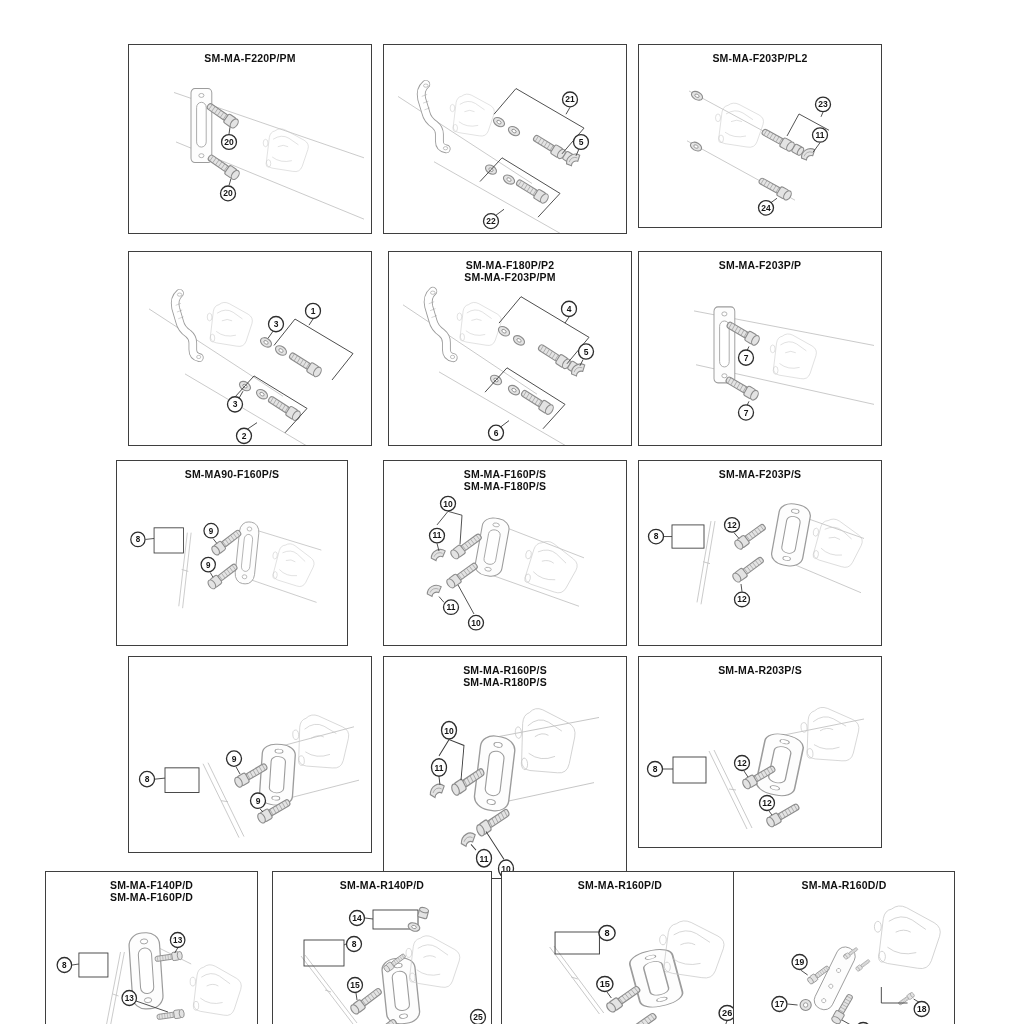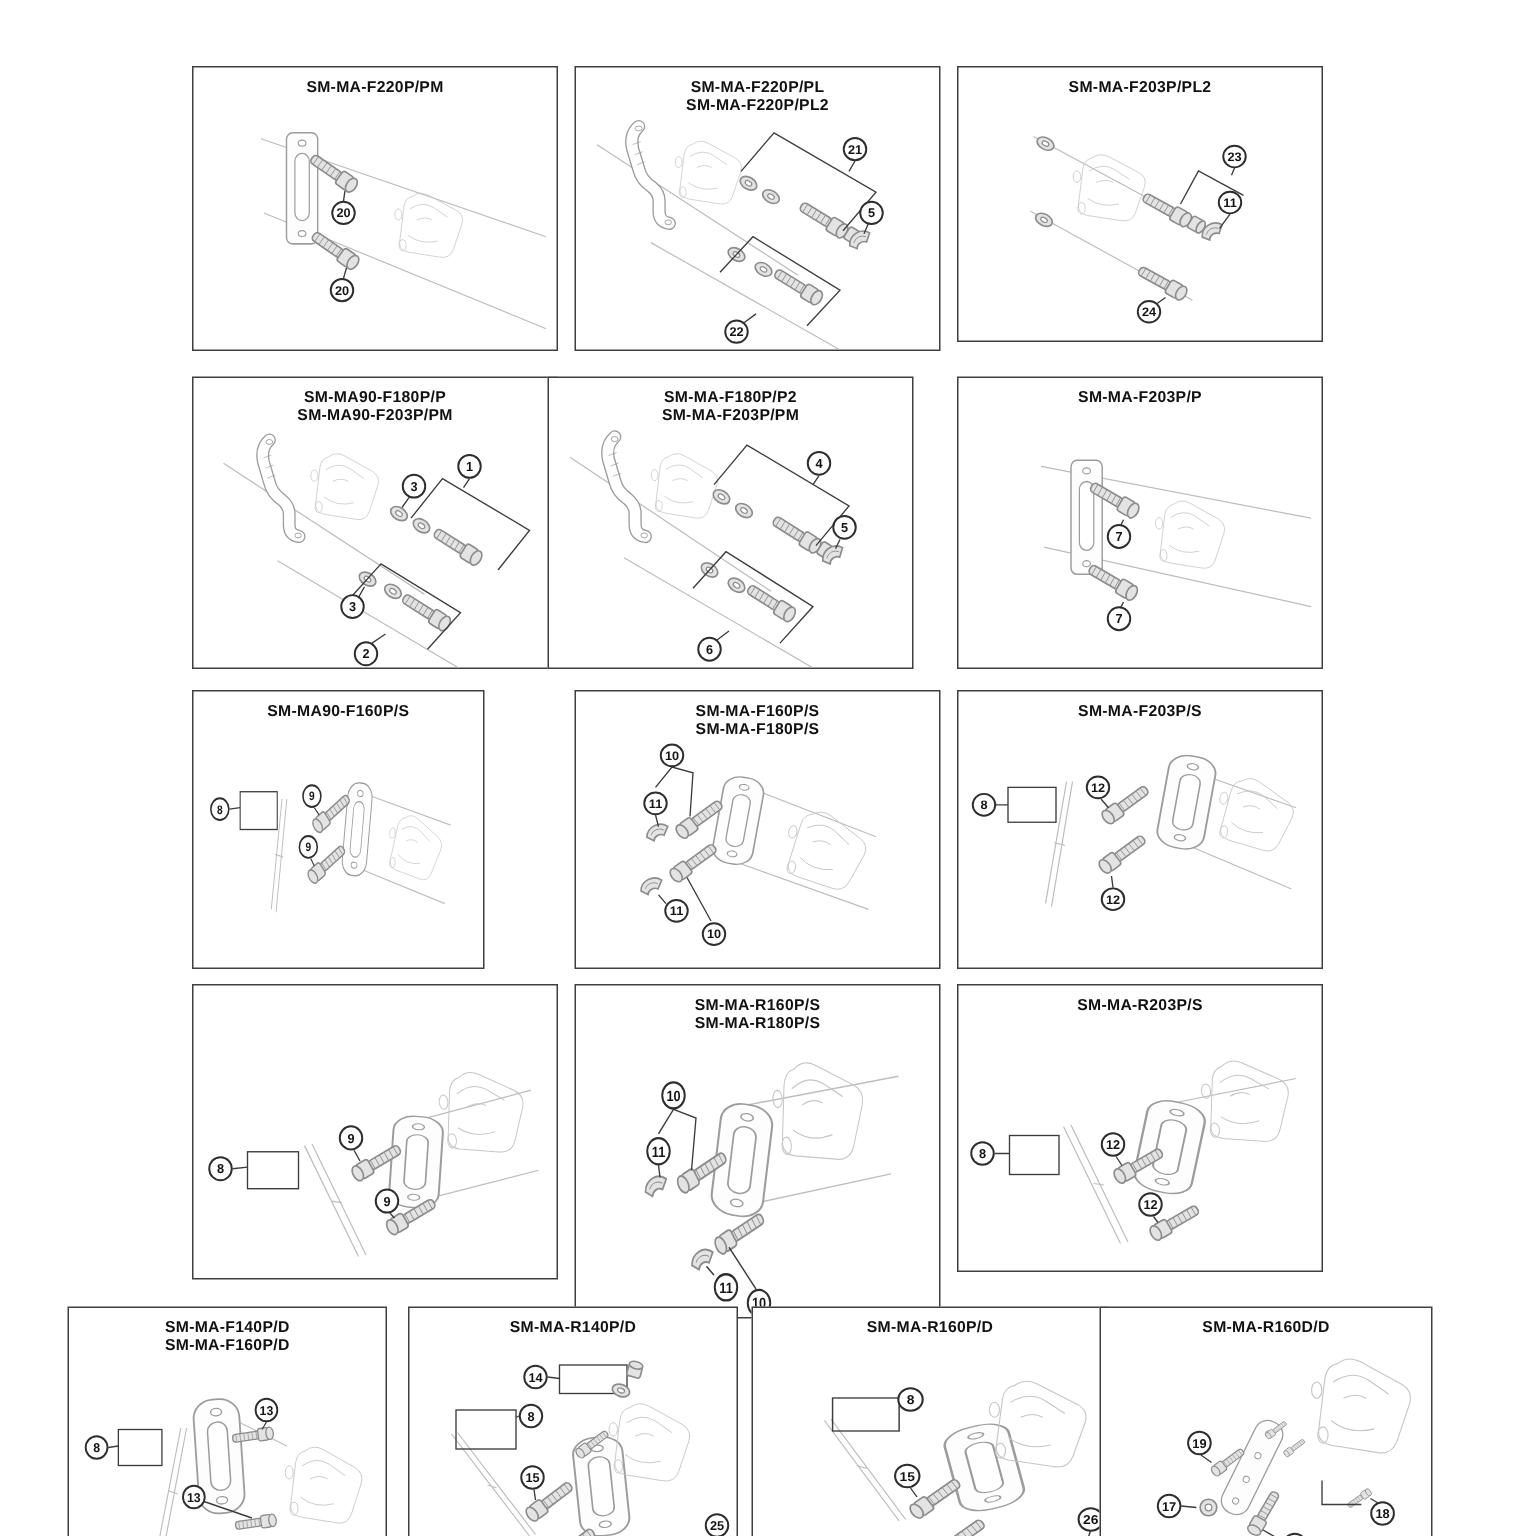--- a/index.html
+++ b/index.html
@@ -108,24 +108,20 @@
           <text y="3">20</text>
         </g>
       <g class="callout" transform="translate(99,150)">
           <circle r="7.5"></circle>
           <text y="3">20</text>
         </g>
     </svg>
   </div>
 
   <div class="panel" style="left:383px;top:4px;width:244px;height:190px">
-    <div class="ptitle">
-        <div>SM-MA-F220P/PL</div>
-        <div>SM-MA-F220P/PL2</div>
-      </div>
     <svg class="draw" viewBox="0 0 242 190" preserveAspectRatio="none">
       <path class="guide" d="M14,52 L148,140 M50,118 L186,196"></path>
       <use href="#s-arm" transform="translate(35,37) scale(0.68)"></use>
       <use href="#s-caliper" transform="translate(62,49) scale(0.46)"></use>
       <use href="#s-washer" transform="translate(115,78) rotate(32)"></use>
       <use href="#s-washer" transform="translate(130,87) rotate(32)"></use>
       <use href="#s-bolt" transform="translate(174,108) rotate(32)"></use>
       <use href="#s-nut" transform="translate(184,113) rotate(32)"></use>
       <use href="#s-banana" transform="translate(190,117) rotate(-15)"></use>
       <use href="#s-washer" transform="translate(107,126) rotate(32)"></use>
@@ -172,24 +168,20 @@
           <text y="3">11</text>
         </g>
       <g class="callout" transform="translate(127,170)">
           <circle r="7.5"></circle>
           <text y="3">24</text>
         </g>
     </svg>
   </div>
 
   <div class="panel" style="left:128px;top:211px;width:244px;height:195px">
-    <div class="ptitle">
-        <div>SM-MA90-F180P/P</div>
-        <div>SM-MA90-F203P/PM</div>
-      </div>
     <svg class="draw" viewBox="0 0 242 190" preserveAspectRatio="none">
       <path class="guide" d="M20,56 L154,142 M56,120 L190,198"></path>
       <use href="#s-arm" transform="translate(44,38) scale(0.66)"></use>
       <use href="#s-caliper" transform="translate(74,49) scale(0.47)"></use>
       <use href="#s-washer" transform="translate(137,89) rotate(32)"></use>
       <use href="#s-washer" transform="translate(152,97) rotate(32)"></use>
       <use href="#s-bolt" transform="translate(185,116) rotate(32)"></use>
       <use href="#s-washer" transform="translate(116,132) rotate(32)"></use>
       <use href="#s-washer" transform="translate(133,140) rotate(32)"></use>
       <use href="#s-bolt" transform="translate(164,159) rotate(32)"></use>
@@ -207,21 +199,21 @@
           <circle r="7.5"></circle>
           <text y="3">3</text>
         </g>
       <g class="callout" transform="translate(115,181)">
           <circle r="7.5"></circle>
           <text y="3">2</text>
         </g>
     </svg>
   </div>
 
-  <div class="panel" style="left:365px;top:211px;width:244px;height:195px">
+  <div class="panel" style="left:388px;top:211px;width:244px;height:195px">
     <div class="ptitle">
         <div>SM-MA-F180P/P2</div>
         <div>SM-MA-F203P/PM</div>
       </div>
     <svg class="draw" viewBox="0 0 242 190" preserveAspectRatio="none">
       <path class="guide" d="M14,52 L148,140 M50,118 L186,196"></path>
       <use href="#s-arm" transform="translate(37,36) scale(0.68)"></use>
       <use href="#s-caliper" transform="translate(64,49) scale(0.46)"></use>
       <use href="#s-washer" transform="translate(115,78) rotate(32)"></use>
       <use href="#s-washer" transform="translate(130,87) rotate(32)"></use>
@@ -263,21 +255,21 @@
           <circle r="7.5"></circle>
           <text y="3">7</text>
         </g>
       <g class="callout" transform="translate(107,158)">
           <circle r="7.5"></circle>
           <text y="3">7</text>
         </g>
     </svg>
   </div>
 
-  <div class="panel" style="left:128px;top:420px;width:195px;height:186px">
+  <div class="panel" style="left:116px;top:420px;width:232px;height:186px">
     <div class="ptitle">
         <div>SM-MA90-F160P/S</div>
       </div>
     <svg class="draw" viewBox="0 0 242 190" preserveAspectRatio="none">
       <path class="guide" d="M135,68 L215,92 M133,120 L210,146 M74,74 L65,150 M78,74 L69,152 M68,112 l7,2"></path>
       <rect class="lead" x="39" y="69" width="31" height="26" fill="none"></rect>
       <use href="#s-ring" transform="translate(130,62) rotate(6) scale(0.68,0.8)"></use>
       <use href="#s-caliper" transform="translate(162,82) rotate(8) scale(0.46)"></use>
       <use href="#s-bolt" transform="translate(107,90) rotate(143)"></use>
       <use href="#s-bolt" transform="translate(103,125) rotate(143)"></use>

